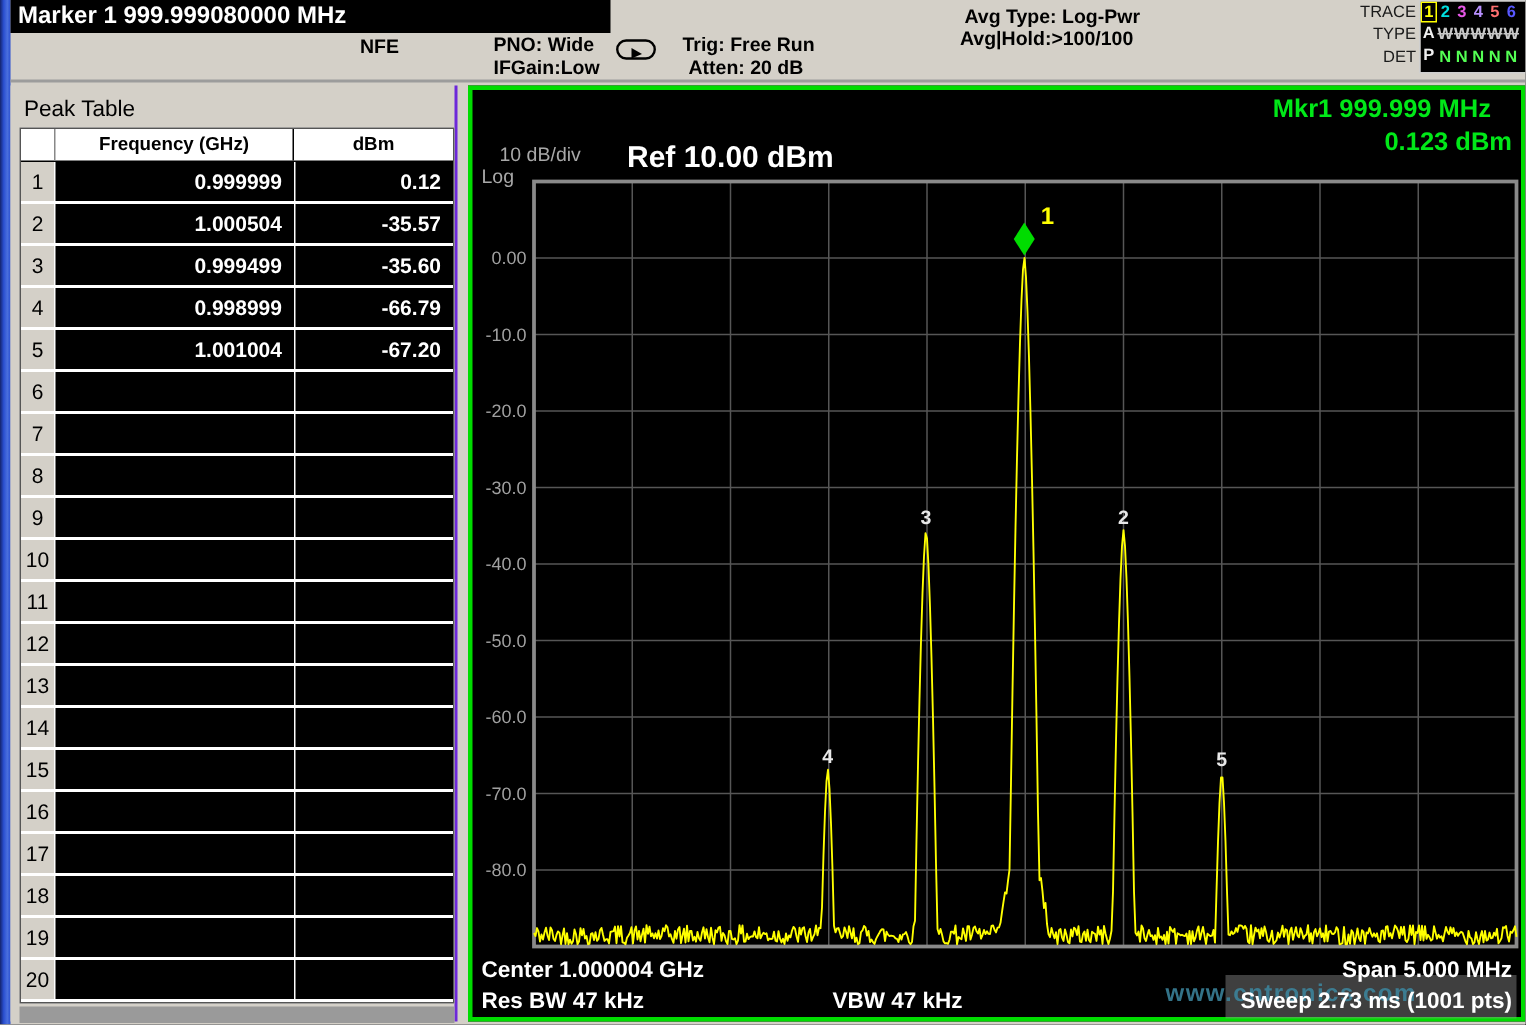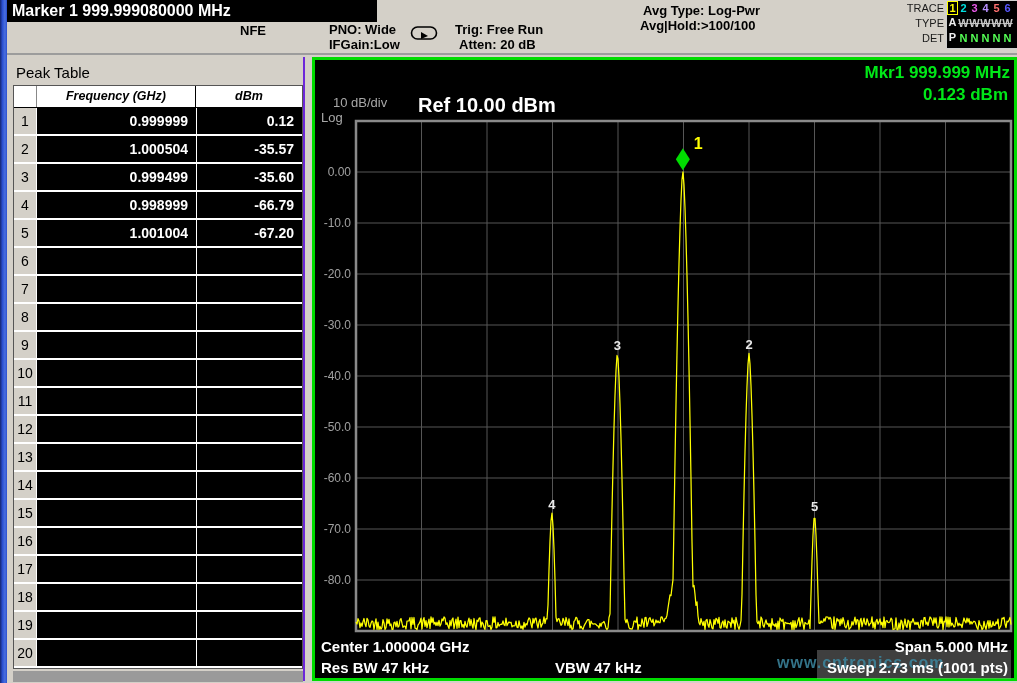--- a/index.html
+++ b/index.html
@@ -2,35 +2,35 @@
 <html><head>
 <meta charset="utf-8">
 <style>
   html,body{margin:0;padding:0;}
   body{font-family:"Liberation Sans",sans-serif;}
   #screen{position:relative;width:1017px;height:683px;background:#d4d0c8;overflow:hidden;}
   .abs{position:absolute;}
   
   #left-strip{left:0;top:0;width:7px;height:683px;background:linear-gradient(to right,#14246e 0,#2a4fd0 35%,#4a6fde 70%,#2a4fd0 100%);}
   
-  #marker-bar{left:7px;top:0;width:370px;height:22px;background:#000;color:#fff;font-weight:bold;font-size:16px;line-height:22px;padding-left:5px;box-sizing:border-box;}
+  #marker-bar{left:7px;top:0;width:400px;height:22px;background:#000;color:#fff;font-weight:bold;font-size:16px;line-height:22px;padding-left:5px;box-sizing:border-box;}
   .annot{color:#000;font-weight:bold;font-size:13px;white-space:nowrap;}
   #topbar-sep{left:7px;top:53px;width:1010px;height:2px;background:#9c9c9c;}
   
   #trace-labels{left:894px;top:0;width:50px;height:48px;font-size:11px;color:#1a1a1a;text-align:right;}
   #trace-labels div{height:14px;line-height:14px;margin-top:1px;}
   #trace-box{left:947px;top:1px;width:70px;height:47px;background:#000;outline:1px solid #cfcfcf;display:flex;}
   .trace-col{width:11px;display:flex;flex-direction:column;align-items:center;font-size:11px;font-weight:bold;line-height:15px;}
   .trace-col .tnum.sel{border:1px solid #ffff00;line-height:12px;padding:0 1px;}
   .trace-col .ttype.inactive{text-decoration:line-through;}
   
   #peak-panel{left:7px;top:57px;width:298px;height:624px;background:#d4d0c8;border-right:2px solid #6d28d9;box-sizing:border-box;}
   #peak-title{left:9px;top:7px;font-size:15px;color:#000;}
   #peak-table{left:6px;top:28px;width:290px;border:1px solid #555;box-sizing:border-box;background:#fff;}
-  #peak-head{display:flex;height:21px;background:#fff;border-bottom:1px solid #000;font-style:italic;}
+  #peak-head{display:flex;height:21px;background:#fff;border-bottom:1px solid #000;}
   #peak-head .hc{font-size:12.5px;font-weight:bold;color:#000;line-height:21px;text-align:center;box-sizing:border-box;}
   #peak-head .hc0{width:23px;border-right:1px solid #888;}
   #peak-head .hc1{width:159px;border-right:1px solid #000;}
   #peak-head .hc2{width:106px;}
   .prow{display:flex;height:26px;margin-bottom:2px;}
   .prow .num{width:22px;background:#d4d0c8;color:#000;font-size:14px;text-align:center;line-height:26px;margin-right:1px;}
   .prow .freq{width:159px;background:#000;color:#fff;font-size:14px;font-weight:bold;text-align:right;line-height:26px;padding-right:8px;box-sizing:border-box;margin-right:1px;}
   .prow .dbm{width:105px;background:#000;color:#fff;font-size:14px;font-weight:bold;text-align:right;line-height:26px;padding-right:8px;box-sizing:border-box;}
   #peak-scroll{left:6px;top:614px;width:290px;height:11px;background:#9a9a9a;}
   
@@ -253,21 +253,21 @@
           <text x="36" y="473" fill="#a0a0a0" font-size="12" text-anchor="end">-70.0</text>
           <text x="36" y="524" fill="#a0a0a0" font-size="12" text-anchor="end">-80.0</text>
           <polyline points="41,562.0 42,564.0 43,558.7 44,561.1 45,567.7 46,563.0 47,566.4 48,561.7 49,558.5 50,563.7 51,566.7 52,558.3 53,560.1 54,565.9 55,567.4 56,563.3 57,560.9 58,561.9 59,569.5 60,563.7 61,558.9 62,569.3 63,562.1 64,569.5 65,566.4 66,569.2 67,567.5 68,559.6 69,562.9 70,569.5 71,567.7 72,558.8 73,563.5 74,559.3 75,565.7 76,564.0 77,569.5 78,569.3 79,562.6 80,562.1 81,566.7 82,561.4 83,567.2 84,566.0 85,560.2 86,558.6 87,563.2 88,567.3 89,566.2 90,566.1 91,569.0 92,561.2 93,561.0 94,560.8 95,557.7 96,568.8 97,557.5 98,564.3 99,557.5 100,568.2 101,568.5 102,569.5 103,565.2 104,563.6 105,561.9 106,558.1 107,569.0 108,560.4 109,557.6 110,566.3 111,560.6 112,567.6 113,563.1 114,559.1 115,568.4 116,556.8 117,562.5 118,557.8 119,564.2 120,562.3 121,565.5 122,562.1 123,565.7 124,560.3 125,566.1 126,564.0 127,558.8 128,560.8 129,556.8 130,558.2 131,564.3 132,562.8 133,566.1 134,568.6 135,560.7 136,565.8 137,559.6 138,558.0 139,568.7 140,563.7 141,559.1 142,568.3 143,557.1 144,567.6 145,560.6 146,560.7 147,567.0 148,564.5 149,567.8 150,561.3 151,565.5 152,567.2 153,561.6 154,558.2 155,565.7 156,559.5 157,564.8 158,568.2 159,558.5 160,565.1 161,569.5 162,560.2 163,561.6 164,558.4 165,557.9 166,567.2 167,562.0 168,563.5 169,567.5 170,569.4 171,560.6 172,560.6 173,566.1 174,566.3 175,565.5 176,569.5 177,567.1 178,556.8 179,562.4 180,556.9 181,567.8 182,567.7 183,562.5 184,566.1 185,564.7 186,564.2 187,564.4 188,560.9 189,564.7 190,565.5 191,558.1 192,565.6 193,563.4 194,561.9 195,562.7 196,562.2 197,566.9 198,565.7 199,566.0 200,565.7 201,561.1 202,567.1 203,567.7 204,560.8 205,565.8 206,568.3 207,565.8 208,569.4 209,562.3 210,567.2 211,563.6 212,564.9 213,560.5 214,557.9 215,559.2 216,564.2 217,567.9 218,558.5 219,563.0 220,558.8 221,558.1 222,564.0 223,568.0 224,561.8 225,559.3 226,567.2 227,564.8 228,562.7 229,556.9 230,563.5 231,558.6 232,558.8 233,545.0 234,509.7 235,481.2 236,460.8 237,453.2 238,466.1 239,489.2 240,520.0 241,557.2 242,561.6 243,558.9 244,558.7 245,562.0 246,565.3 247,564.1 248,558.3 249,561.0 250,565.3 251,557.5 252,561.7 253,565.6 254,558.8 255,568.0 256,565.1 257,569.5 258,568.8 259,561.4 260,560.3 261,557.3 262,558.3 263,563.8 264,560.6 265,568.1 266,566.4 267,568.1 268,569.3 269,566.1 270,564.1 271,562.4 272,560.5 273,559.5 274,559.6 275,567.4 276,561.1 277,563.1 278,564.1 279,563.8 280,563.9 281,564.3 282,565.6 283,565.9 284,568.0 285,563.3 286,566.4 287,562.9 288,562.7 289,561.4 290,564.2 291,568.2 292,569.5 293,568.0 294,557.5 295,553.8 296,499.5 297,450.1 298,405.9 299,367.5 300,335.4 301,310.8 302,295.5 303,299.0 304,317.5 305,344.6 306,378.8 307,419.0 308,464.8 309,515.8 310,559.4 311,562.7 312,559.3 313,563.0 314,567.6 315,568.9 316,568.7 317,569.2 318,566.5 319,561.1 320,561.1 321,562.5 322,557.0 323,569.5 324,564.7 325,565.5 326,566.2 327,558.9 328,562.9 329,567.3 330,557.5 331,557.4 332,566.4 333,563.1 334,558.6 335,557.6 336,560.9 337,562.4 338,559.2 339,565.8 340,563.4 341,560.0 342,562.7 343,560.9 344,562.6 345,562.7 346,557.2 347,556.9 348,559.8 349,561.6 350,558.5 351,558.3 352,555.2 353,548.0 354,541.3 355,534.9 356,535.7 357,527.3 358,519.7 359,461.7 360,400.5 361,343.9 362,291.9 363,245.1 364,203.8 365,168.4 366,139.9 367,119.6 368,111.9 369,124.9 370,148.0 371,178.7 372,216.0 373,259.1 374,307.5 375,360.9 376,419.0 377,481.6 378,526.8 379,525.4 380,534.3 381,545.4 382,541.9 383,556.0 384,562.7 385,564.8 386,558.7 387,562.3 388,565.5 389,561.4 390,569.5 391,560.2 392,559.4 393,565.0 394,567.3 395,559.6 396,563.3 397,568.1 398,568.9 399,559.7 400,564.3 401,558.4 402,559.5 403,563.4 404,557.4 405,567.7 406,568.1 407,562.7 408,561.0 409,567.2 410,559.8 411,566.8 412,568.2 413,561.2 414,562.0 415,562.6 416,567.3 417,557.8 418,563.1 419,560.1 420,569.3 421,557.3 422,562.3 423,566.2 424,569.4 425,565.7 426,560.5 427,534.4 428,481.7 429,434.1 430,391.8 431,355.5 432,325.9 433,304.1 434,293.4 435,304.1 436,325.9 437,355.5 438,391.8 439,434.1 440,481.7 441,534.4 442,561.8 443,563.6 444,561.0 445,567.9 446,557.0 447,559.0 448,565.4 449,567.3 450,563.1 451,559.9 452,564.1 453,563.5 454,566.6 455,563.4 456,569.5 457,558.6 458,565.2 459,564.3 460,566.6 461,563.3 462,569.4 463,561.2 464,569.1 465,558.0 466,559.9 467,561.3 468,559.2 469,569.3 470,562.2 471,562.7 472,563.6 473,563.2 474,563.7 475,564.0 476,562.3 477,569.5 478,560.6 479,569.5 480,560.8 481,567.6 482,565.1 483,560.4 484,557.6 485,566.3 486,561.8 487,558.0 488,563.9 489,569.4 490,562.5 491,563.4 492,564.1 493,563.8 494,560.0 495,568.4 496,534.2 497,501.1 498,475.2 499,458.3 500,458.3 501,475.2 502,501.1 503,534.2 504,563.1 505,563.5 506,560.9 507,562.6 508,561.9 509,558.7 510,561.2 511,556.9 512,557.0 513,557.2 514,559.2 515,557.3 516,559.2 517,567.9 518,568.8 519,556.8 520,569.5 521,563.5 522,558.4 523,561.0 524,559.7 525,565.6 526,558.8 527,564.0 528,557.7 529,561.3 530,566.7 531,567.9 532,565.0 533,560.4 534,569.3 535,568.1 536,566.8 537,561.7 538,565.0 539,561.6 540,557.1 541,564.5 542,559.5 543,560.2 544,569.5 545,560.9 546,558.4 547,566.6 548,562.1 549,558.1 550,563.8 551,564.9 552,558.8 553,561.6 554,565.8 555,563.8 556,563.0 557,556.8 558,567.7 559,562.1 560,569.0 561,561.4 562,559.4 563,564.2 564,562.1 565,558.9 566,564.8 567,562.2 568,567.7 569,557.0 570,567.6 571,561.0 572,560.6 573,562.5 574,562.7 575,561.6 576,558.1 577,559.7 578,569.5 579,569.2 580,568.7 581,557.9 582,569.5 583,569.5 584,563.0 585,569.2 586,560.1 587,561.6 588,569.5 589,564.6 590,559.0 591,565.4 592,567.4 593,560.1 594,561.3 595,569.3 596,561.7 597,562.2 598,558.7 599,562.3 600,564.5 601,562.2 602,564.5 603,562.2 604,567.4 605,568.2 606,560.6 607,560.3 608,566.2 609,557.7 610,557.5 611,564.3 612,562.1 613,565.5 614,561.1 615,557.0 616,558.2 617,560.8 618,565.4 619,557.9 620,563.2 621,557.8 622,566.9 623,568.0 624,565.7 625,556.9 626,563.3 627,557.0 628,569.5 629,561.3 630,562.0 631,556.9 632,566.7 633,557.2 634,567.0 635,557.4 636,565.9 637,563.2 638,564.8 639,567.1 640,566.2 641,557.5 642,561.7 643,565.8 644,563.2 645,565.1 646,564.1 647,567.6 648,562.4 649,558.0 650,561.2 651,562.8 652,558.2 653,562.2 654,558.7 655,564.1 656,561.6 657,563.9 658,562.2 659,561.2 660,561.7 661,564.6 662,567.7 663,569.5 664,560.6 665,564.9 666,565.6 667,569.5 668,568.3 669,561.4 670,566.3 671,569.4 672,563.9 673,560.7 674,568.2 675,560.6 676,567.1 677,566.3 678,561.7 679,565.5 680,565.3 681,561.8 682,563.8 683,559.2 684,568.9 685,567.3 686,565.4 687,558.2 688,558.6 689,557.3 690,563.8 691,567.7 692,561.2 693,561.9 694,560.0 695,557.5 696,564.6" fill="none" stroke="#ffff00" stroke-width="1.25" stroke-linejoin="round"></polyline>
           <polygon points="367.84500000000327,110.37270000000001 360.84500000000327,99.37270000000001 367.84500000000327,88.37270000000001 374.84500000000327,99.37270000000001" fill="#00dc00"></polygon>
           <text x="378.84500000000327" y="89.37270000000001" fill="#ffff00" font-size="16" font-weight="bold">1</text>
           <text x="434.0000000000149" y="289.407" fill="#e8e8e8" font-size="13" font-weight="bold" text-anchor="middle">2</text>
           <text x="302.3450000000105" y="289.56" fill="#e8e8e8" font-size="13" font-weight="bold" text-anchor="middle">3</text>
           <text x="236.84500000000315" y="448.629" fill="#e8e8e8" font-size="13" font-weight="bold" text-anchor="middle">4</text>
           <text x="499.5000000000077" y="450.71999999999997" fill="#e8e8e8" font-size="13" font-weight="bold" text-anchor="middle">5</text>
         </svg>
-      <div class="abs green-ro" style="right:4px;top:3px;">Mkr1 999.999 MHz</div>
+      <div class="abs green-ro" style="right:20px;top:3px;">Mkr1 999.999 MHz</div>
       <div class="abs green-ro" style="right:6px;top:25px;">0.123 dBm</div>
       <div class="abs gray-lab" style="left:6px;top:35px;margin-left:12px;">10 dB/div</div>
       <div class="abs gray-lab" style="left:6px;top:50px;">Log</div>
       <div class="abs white-lab" style="left:103px;top:34px;font-size:20px;">Ref 10.00 dBm</div>
 
       <div id="watermark-box" class="abs"></div>
       <div id="watermark-text" class="abs">www.cntronics.com</div>
 
       <div class="abs white-lab" style="left:6px;top:578px;">Center 1.000004 GHz</div>
       <div class="abs white-lab" style="right:6px;top:578px;">Span 5.000 MHz</div>

